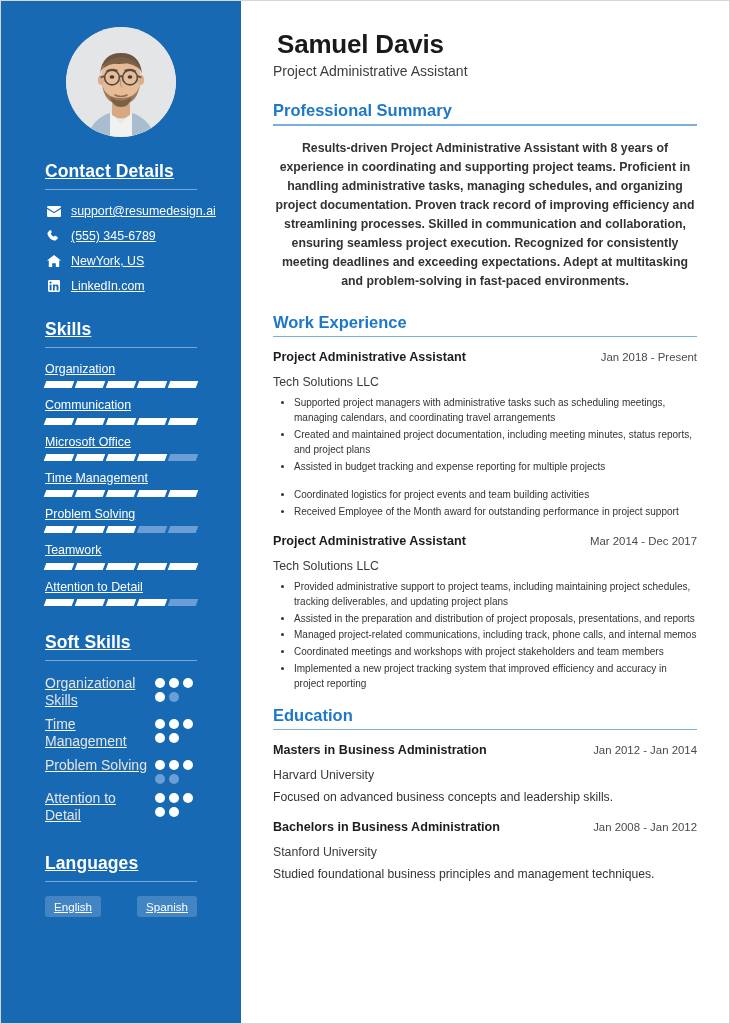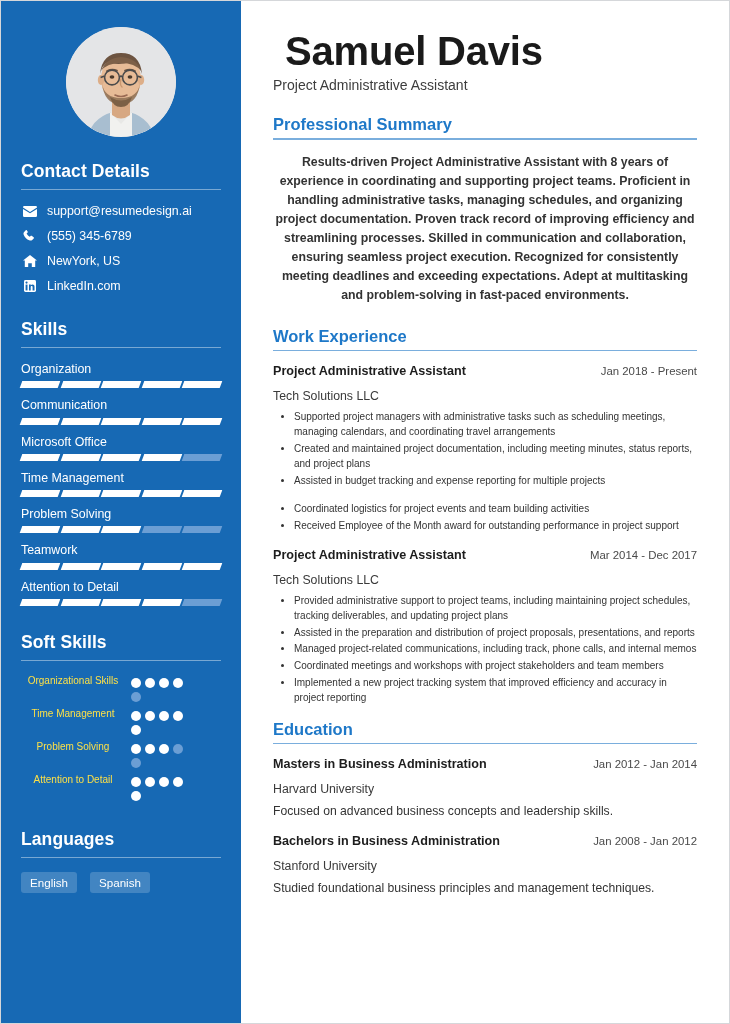--- a/index.html
+++ b/index.html
@@ -38,21 +38,21 @@
   .photo {
     width: 110px;
     height: 110px;
     border-radius: 50%;
     background: #e4e5e7;
     overflow: hidden;
     position: relative;
   }
   .photo svg { display: block; width: 110px; height: 110px; }
 
-  .side-section { padding: 0 20px; }
+  .side-section { padding: 0 44px; text-decoration: underline; }
   .side-h {
     font-size: 17.5px;
     font-weight: bold;
     color: #ffffff;
     margin: 0 0 7px 0;
     letter-spacing: .1px;
   }
   .side-rule {
     height: 1px;
     background: rgba(255,255,255,.42);
@@ -100,66 +100,65 @@
   .seg.on { background: #ffffff; }
 
   .soft-block { margin-top: 26px; }
   .soft-row {
     display: flex;
     align-items: flex-start;
     margin-bottom: 6px;
   }
   .soft-name {
     flex: 0 0 110px;
-    font-size: 10px;
+    font-size: 14px;
     line-height: 1.25;
-    color: #fde047;
+    color: #e5e5e5;
     padding-right: 6px;
     box-sizing: border-box;
-    text-align: center;
   }
   .soft-dots {
     flex: 1 1 auto;
     display: flex;
     flex-wrap: wrap;
     width: 62px;
     max-width: 62px;
     gap: 4px;
     padding-top: 3px;
   }
   .dot {
     width: 10px;
     height: 10px;
     border-radius: 50%;
     background: #6b9ed4;
   }
   .dot.on { background: #ffffff; }
 
   .lang-block { margin-top: 28px; }
-  .lang-tags { display: flex; flex-wrap: wrap; gap: 13px; }
+  .lang-tags { display: flex; flex-wrap: wrap; gap: 13px; justify-content: space-between; }
   .lang-tag {
     background: rgba(255,255,255,.19);
     color: #ffffff;
     font-size: 11.6px;
     padding: 4px 9px;
     border-radius: 3px;
   }
 
   
   .main {
     flex: 1 1 auto;
     box-sizing: border-box;
     padding: 28px 32px 24px 32px;
     color: #2b2b2b;
   }
   .name {
-    font-size: 40px;
+    font-size: 26px;
     font-weight: bold;
     color: #1a1a1a;
-    margin: 0 0 3px 12px;
+    margin: 0 0 3px 4px;
     letter-spacing: -.2px;
   }
   .job-title {
     font-size: 14px;
     color: #3d3d3d;
     margin: 0 0 22px 0;
   }
   .sec-h {
     font-size: 16.5px;
     font-weight: bold;

